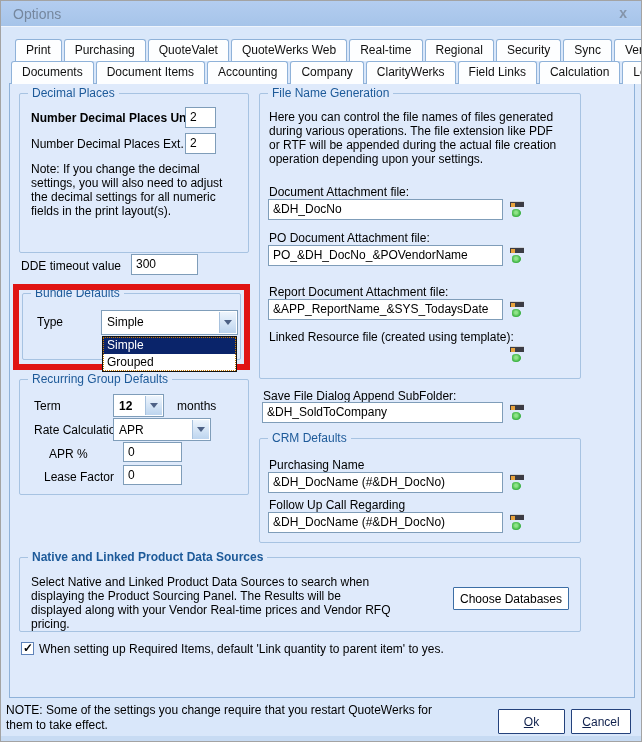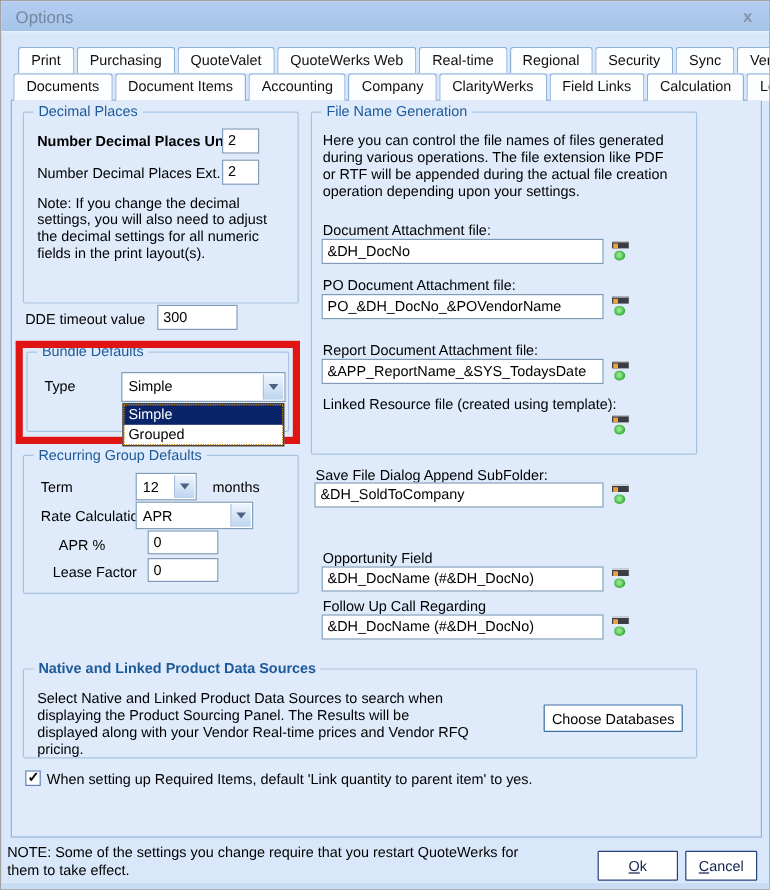--- a/index.html
+++ b/index.html
@@ -143,21 +143,21 @@
   <div class="droplist" style="left:101px; top:335px; width:135px;">
     <div class="opt sel">Simple</div>
     <div class="opt">Grouped</div>
   </div>
   <div class="red-rect"></div>
 
   <div class="group" style="left:18px; top:378px; width:230px; height:116px;">
     <span class="group-title">Recurring Group Defaults</span>
   </div>
   <span class="lbl" style="left:33px; top:398px;">Term</span>
-  <div class="combo" style="left:112px; top:393px; width:51px; height:23px;">
+  <div class="combo" style="left:112px; top:393px; width:51px; height:23px;font-weight:bold;">
     <span class="val">12</span>
     <span class="btn">
         <span class="arrow-down"></span>
       </span>
   </div>
   <span class="lbl" style="left:176px; top:398px;">months</span>
   <span class="lbl" style="left:33px; top:422px;">Rate Calculation</span>
   <div class="combo" style="left:112px; top:417px; width:98px; height:23px;">
     <span class="val">APR</span>
     <span class="btn">
@@ -207,21 +207,24 @@
 
   <span class="lbl" style="left:262px; top:388px;">Save File Dialog Append SubFolder:</span>
   <div class="tbox" style="left:261px; top:401px; width:241px; height:21px;">&amp;DH_SoldToCompany</div>
   <div class="macro-icon" style="left:509px; top:402px;">
       <span class="bar">
         <i></i>
       </span>
       <span class="dot"></span>
     </div>
 
-  <span class="lbl" style="left:268px; top:457px;">Opportunity Field</span>
+  <div class="group" style="left:258px; top:437px; width:322px; height:105px;">
+    <span class="group-title">CRM Defaults</span>
+  </div>
+  <span class="lbl" style="left:268px; top:457px;">Purchasing Name</span>
   <div class="tbox" style="left:267px; top:471px; width:235px; height:21px;">&amp;DH_DocName (#&amp;DH_DocNo)</div>
   <div class="macro-icon" style="left:509px; top:472px;">
       <span class="bar">
         <i></i>
       </span>
       <span class="dot"></span>
     </div>
   <span class="lbl" style="left:268px; top:497px;">Follow Up Call Regarding</span>
   <div class="tbox" style="left:267px; top:511px; width:235px; height:21px;">&amp;DH_DocName (#&amp;DH_DocNo)</div>
   <div class="macro-icon" style="left:509px; top:512px;">

